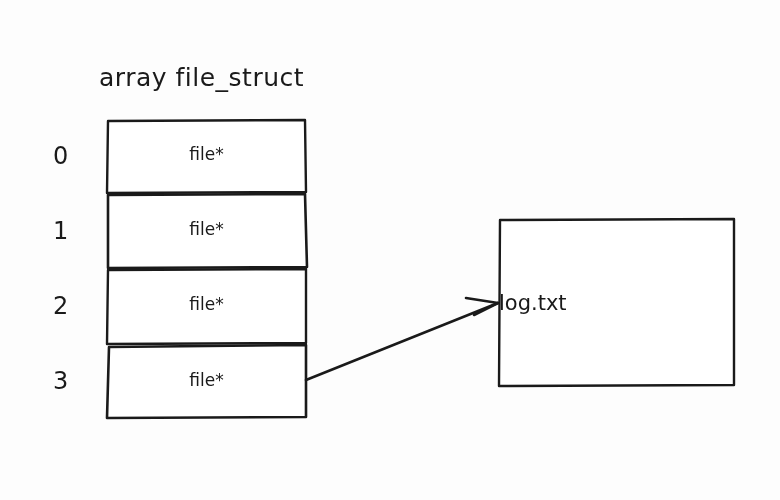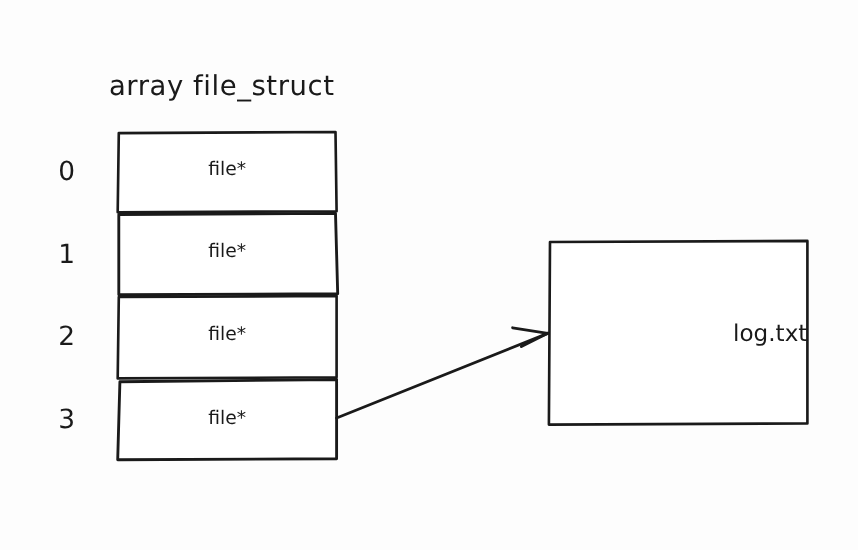--- a/index.html
+++ b/index.html
@@ -43,21 +43,21 @@
     font-size: 24px;
     width: 30px;
     text-align: left;
   }
   .cell-label {
     font-size: 17px;
     text-align: center;
   }
   .box-label {
     font-size: 21px;
-    text-align: right;
+    text-align: left;
   }
 </style>
 </head>
 <body>
 
 <div id="canvas">
 
   <svg id="sketch" viewBox="0 0 780 500" xmlns="http://www.w3.org/2000/svg">
 
     <g>

